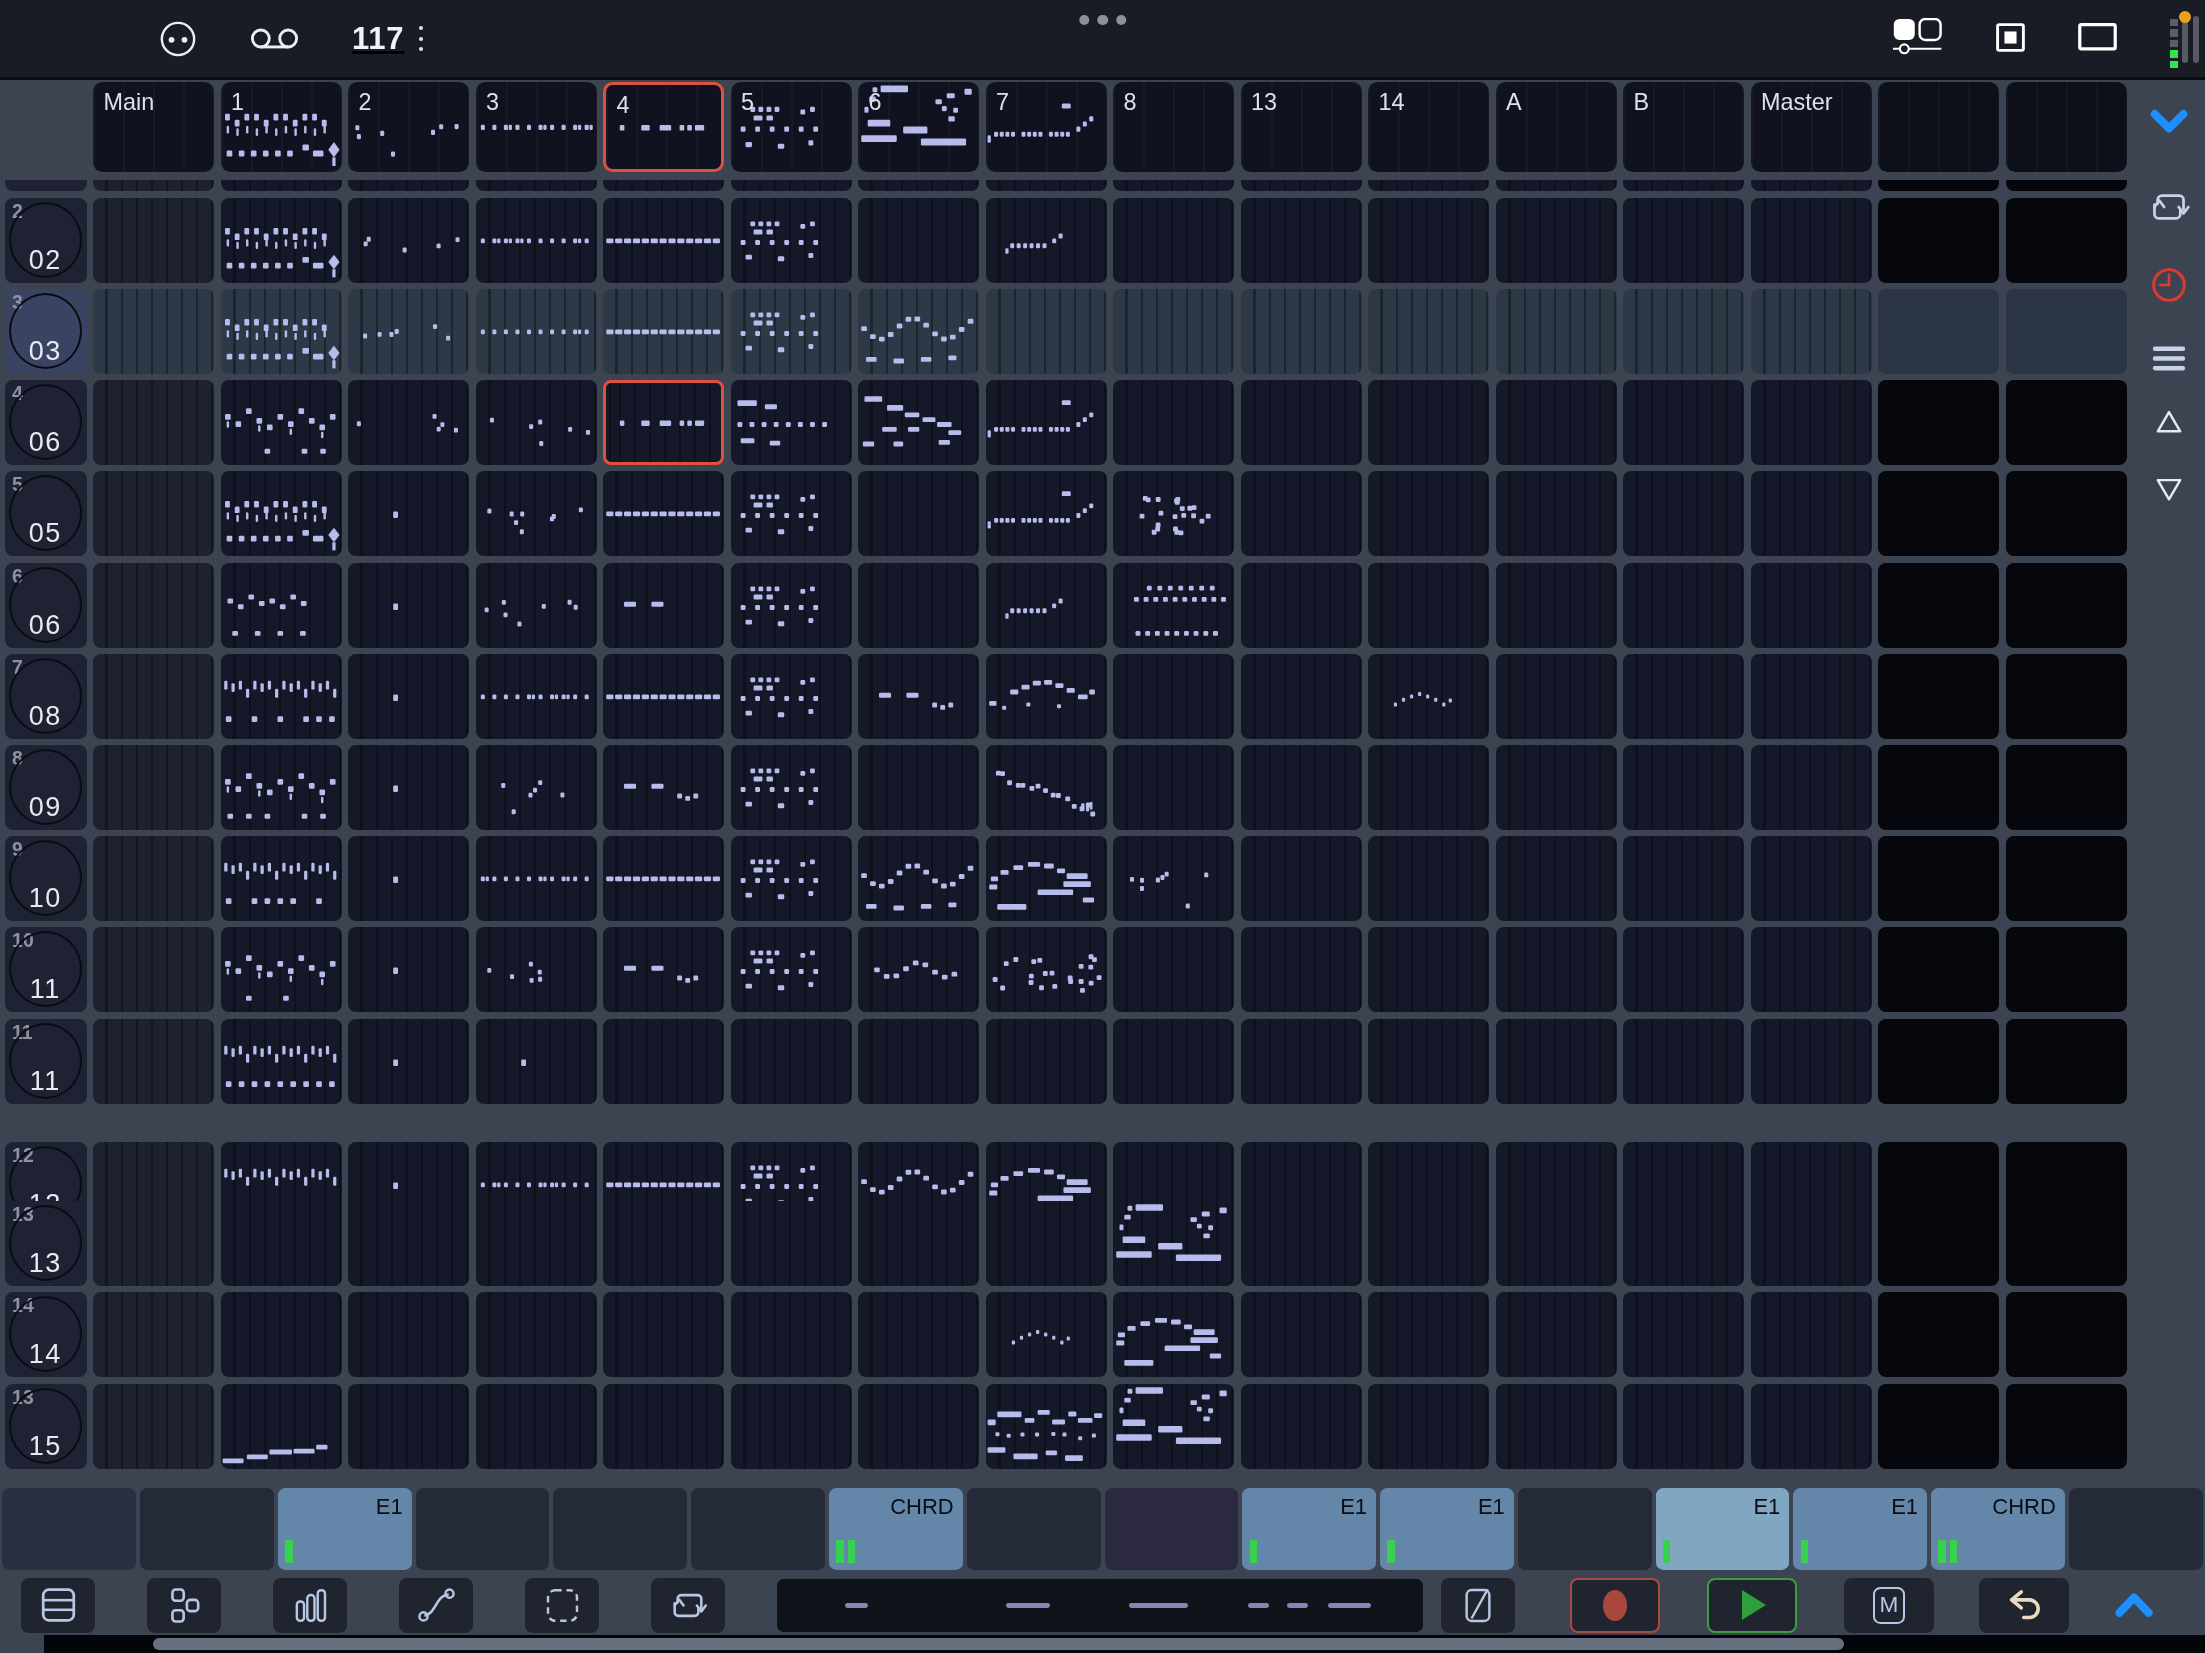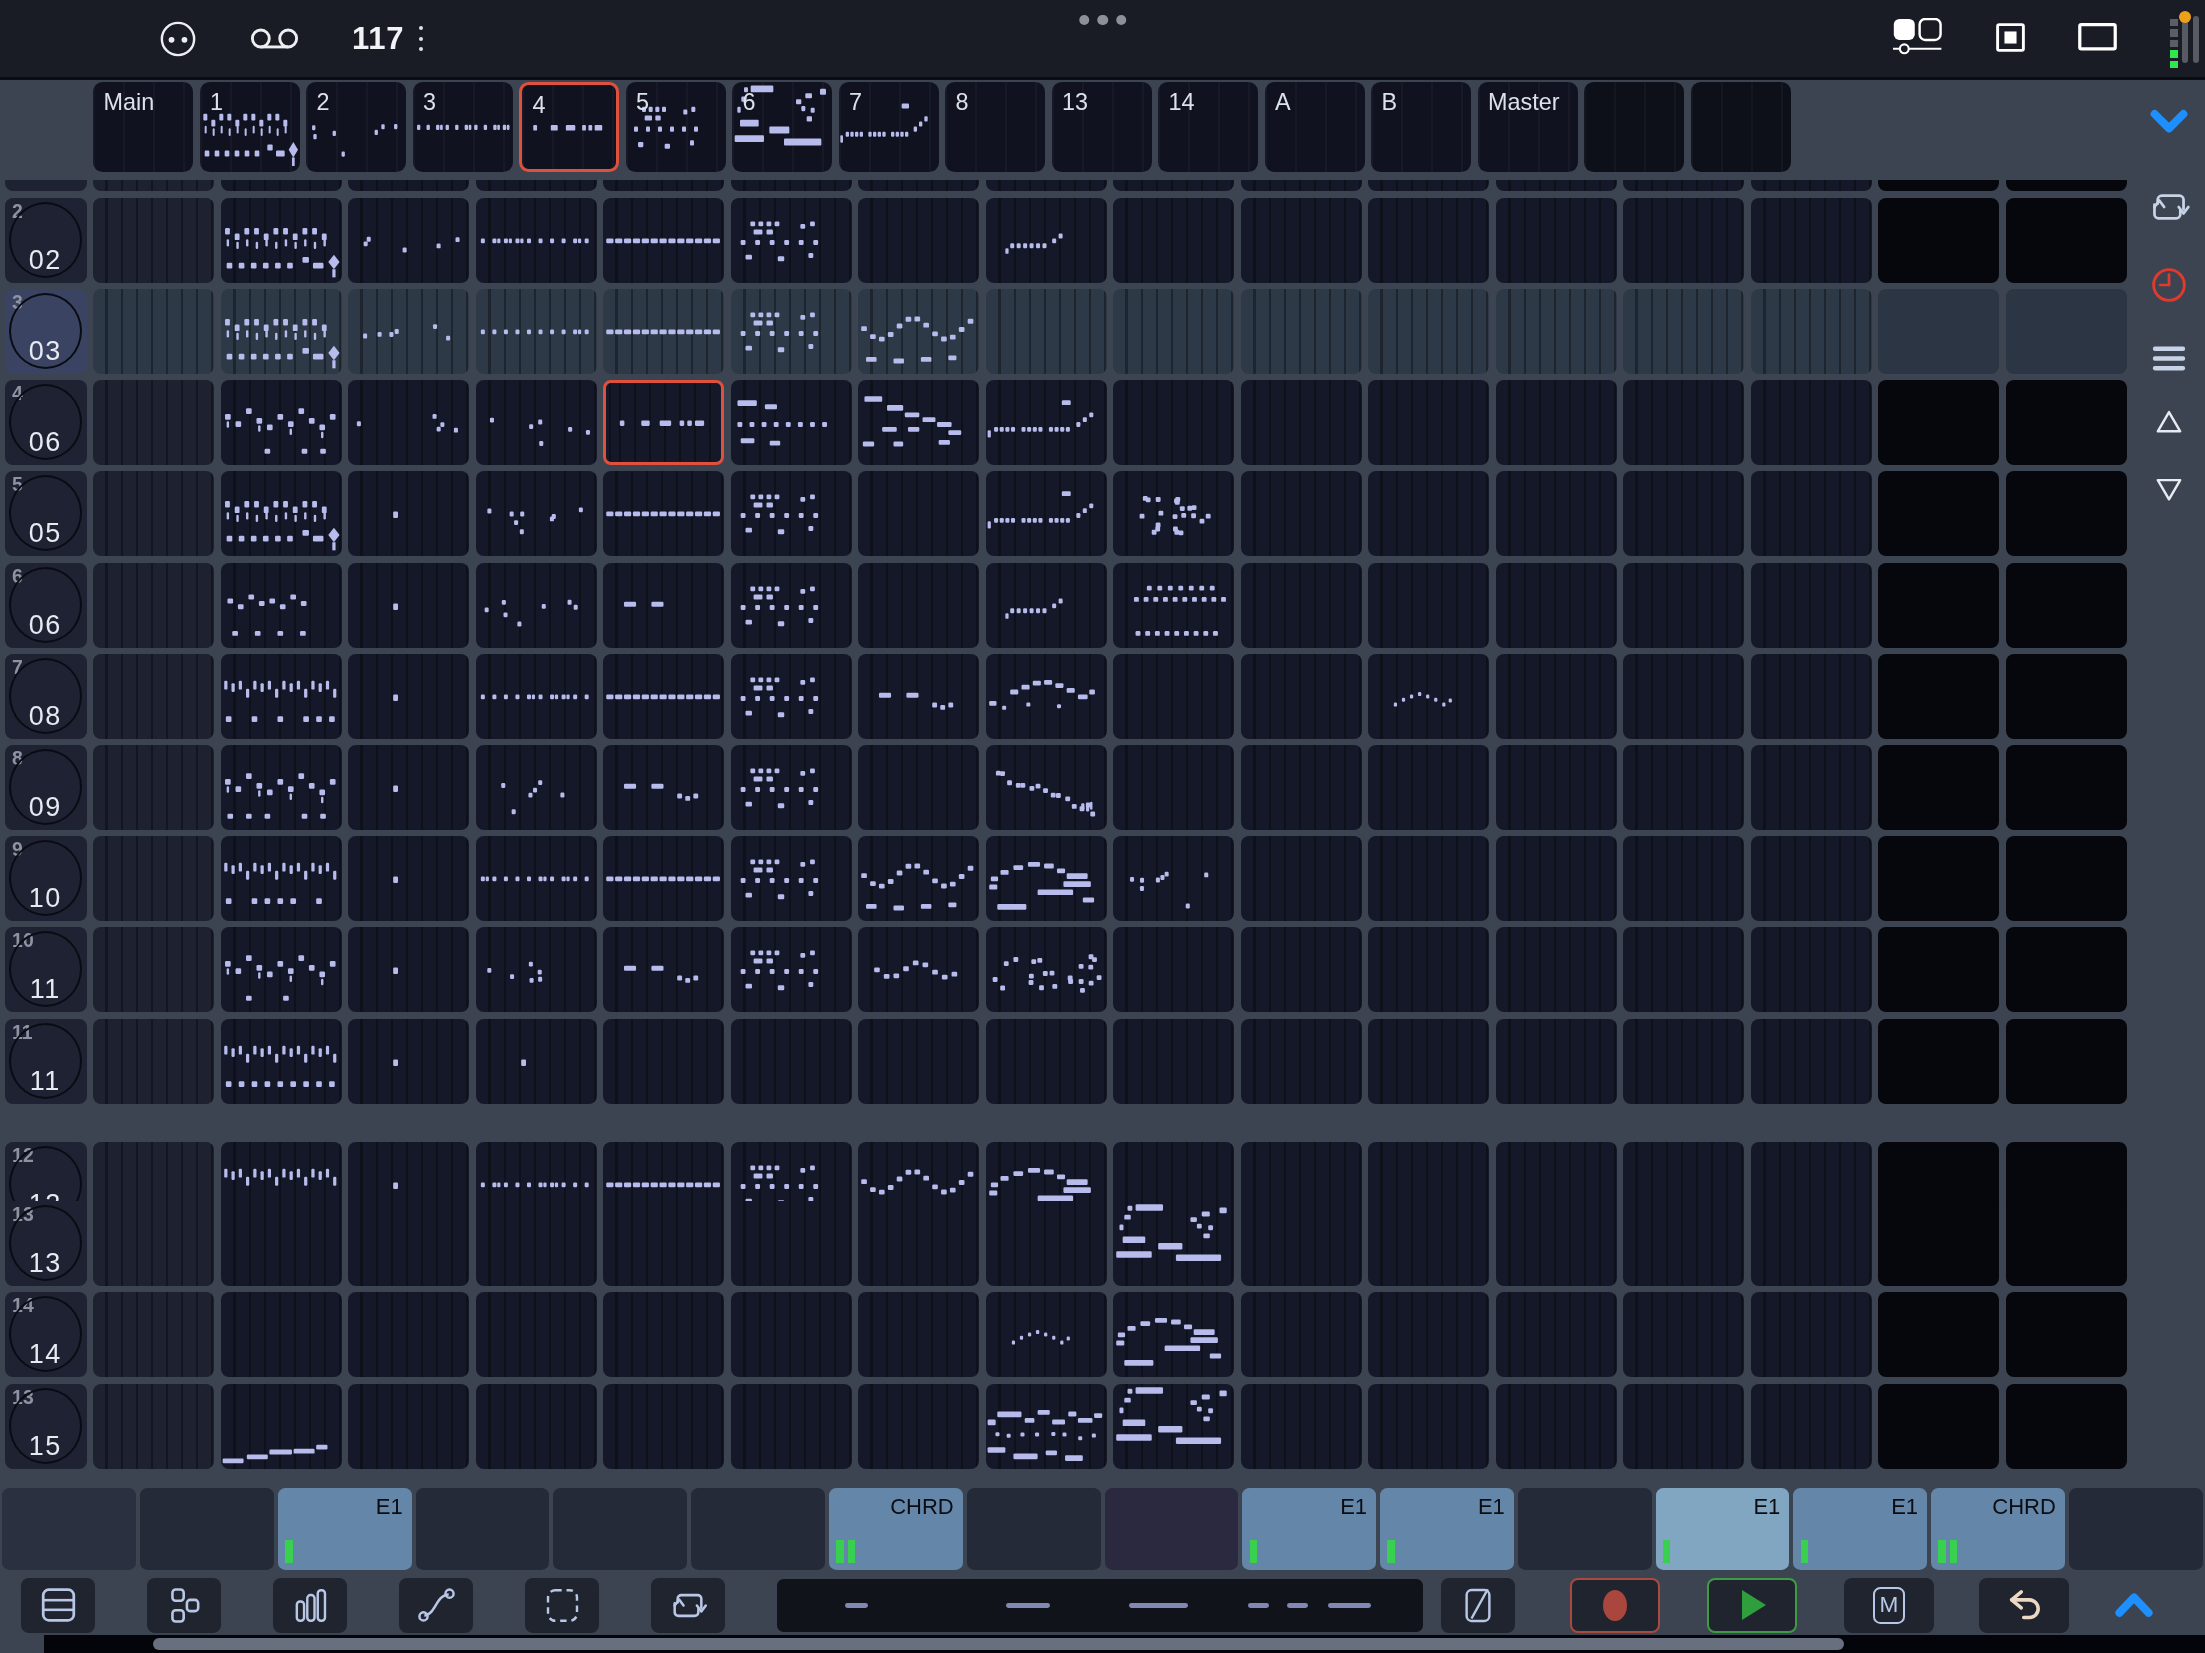--- a/index.html
+++ b/index.html
@@ -1,21 +1,21 @@
 <!DOCTYPE html>
 <html style="font-size:13px"><head>
 <meta charset="utf-8">
 <style>
   html,body{margin:0;padding:0;background:#3d4451;}
   *{box-sizing:border-box;}
   #stage{position:relative;width:2205px;height:1653px;background:#3d4451;overflow:hidden;
          font-family:"Liberation Sans",sans-serif;}
   
   #topbar{position:absolute;top:0;left:0;width:2205px;height:77px;background:#191c25;
-          display:flex;align-items:center;}
+          display:flex;align-items:center;text-decoration:underline;}
   #topbar-divider{position:absolute;top:77px;left:0;width:2205px;height:3.2px;background:#0b0c12;}
   .tb-item{display:flex;align-items:center;justify-content:center;}
   #hamburger{margin-left:36px;width:42px;display:flex;flex-direction:column;gap:7.3px;}
   #hamburger div{height:5.7px;border-radius:1.6px;background:#eceef2;}
   #metro{margin-left:79px;}
   #tape{margin-left:48px;}
   #tempo-wrap{margin-left:50px;display:flex;align-items:center;}
   #tempo{font-size:31px;font-weight:700;color:#f2f3f6;letter-spacing:0.8px;}
   #kebab{margin-left:14.5px;display:flex;flex-direction:column;gap:6.5px;}
   #kebab div{width:4px;height:4px;border-radius:50%;background:#dfe2e8;}
@@ -24,21 +24,21 @@
   #tb-right{position:absolute;right:0;top:0;height:77px;display:flex;align-items:center;}
   .tbr{margin-right:53px;}
   #meter-wrap{margin-right:6.5px;display:flex;align-items:flex-start;gap:4.8px;height:52px;}
   #meter-squares{display:flex;flex-direction:column;gap:3.2px;margin-top:6.5px;}
   #meter-squares div{width:7.3px;height:7.3px;}
   .msq-g{background:#5a5f66;} .msq-green{background:#2ee84e;}
   .mbar{width:5.7px;height:47px;border-radius:3.2px;background:#555a63;position:relative;margin-top:3.2px;}
   #mknob{position:absolute;top:-4.8px;left:-3.2px;width:12px;height:12px;border-radius:50%;background:#eda019;}
   
   #colheads{position:absolute;top:82px;left:0;height:92px;display:flex;gap:6.5px;padding-left:93px;}
-  .hcell{position:relative;width:100px;height:90px;background:#10131f;border-radius:9.7px;flex:0 0 auto;
+  .hcell{position:relative;width:121px;height:90px;background:#10131f;border-radius:9.7px;flex:0 0 auto;
          background-image:repeating-linear-gradient(to right,rgba(255,255,255,0.03) 0 1.6px,transparent 1.6px 30px);}
   .hcell.blackcol{background-color:#0d1019;}
   .hcell.sel{border:3.2px solid #e0513d;}
   .hlabel{position:absolute;top:6.5px;left:10.5px;font-size:23.4px;color:#dde1ea;z-index:2;}
   
   #grid{position:absolute;top:180px;left:0;width:2139px;height:1309px;}
   .grow{position:absolute;left:4.8px;display:flex;gap:6.5px;height:85px;}
   .grow.sliver{height:11.3px;}
   .rhead{position:relative;width:82px;height:100%;background:#1e2233;border-radius:8px;flex:0 0 auto;}
   .rhead.hl{background:#3a4462;}

